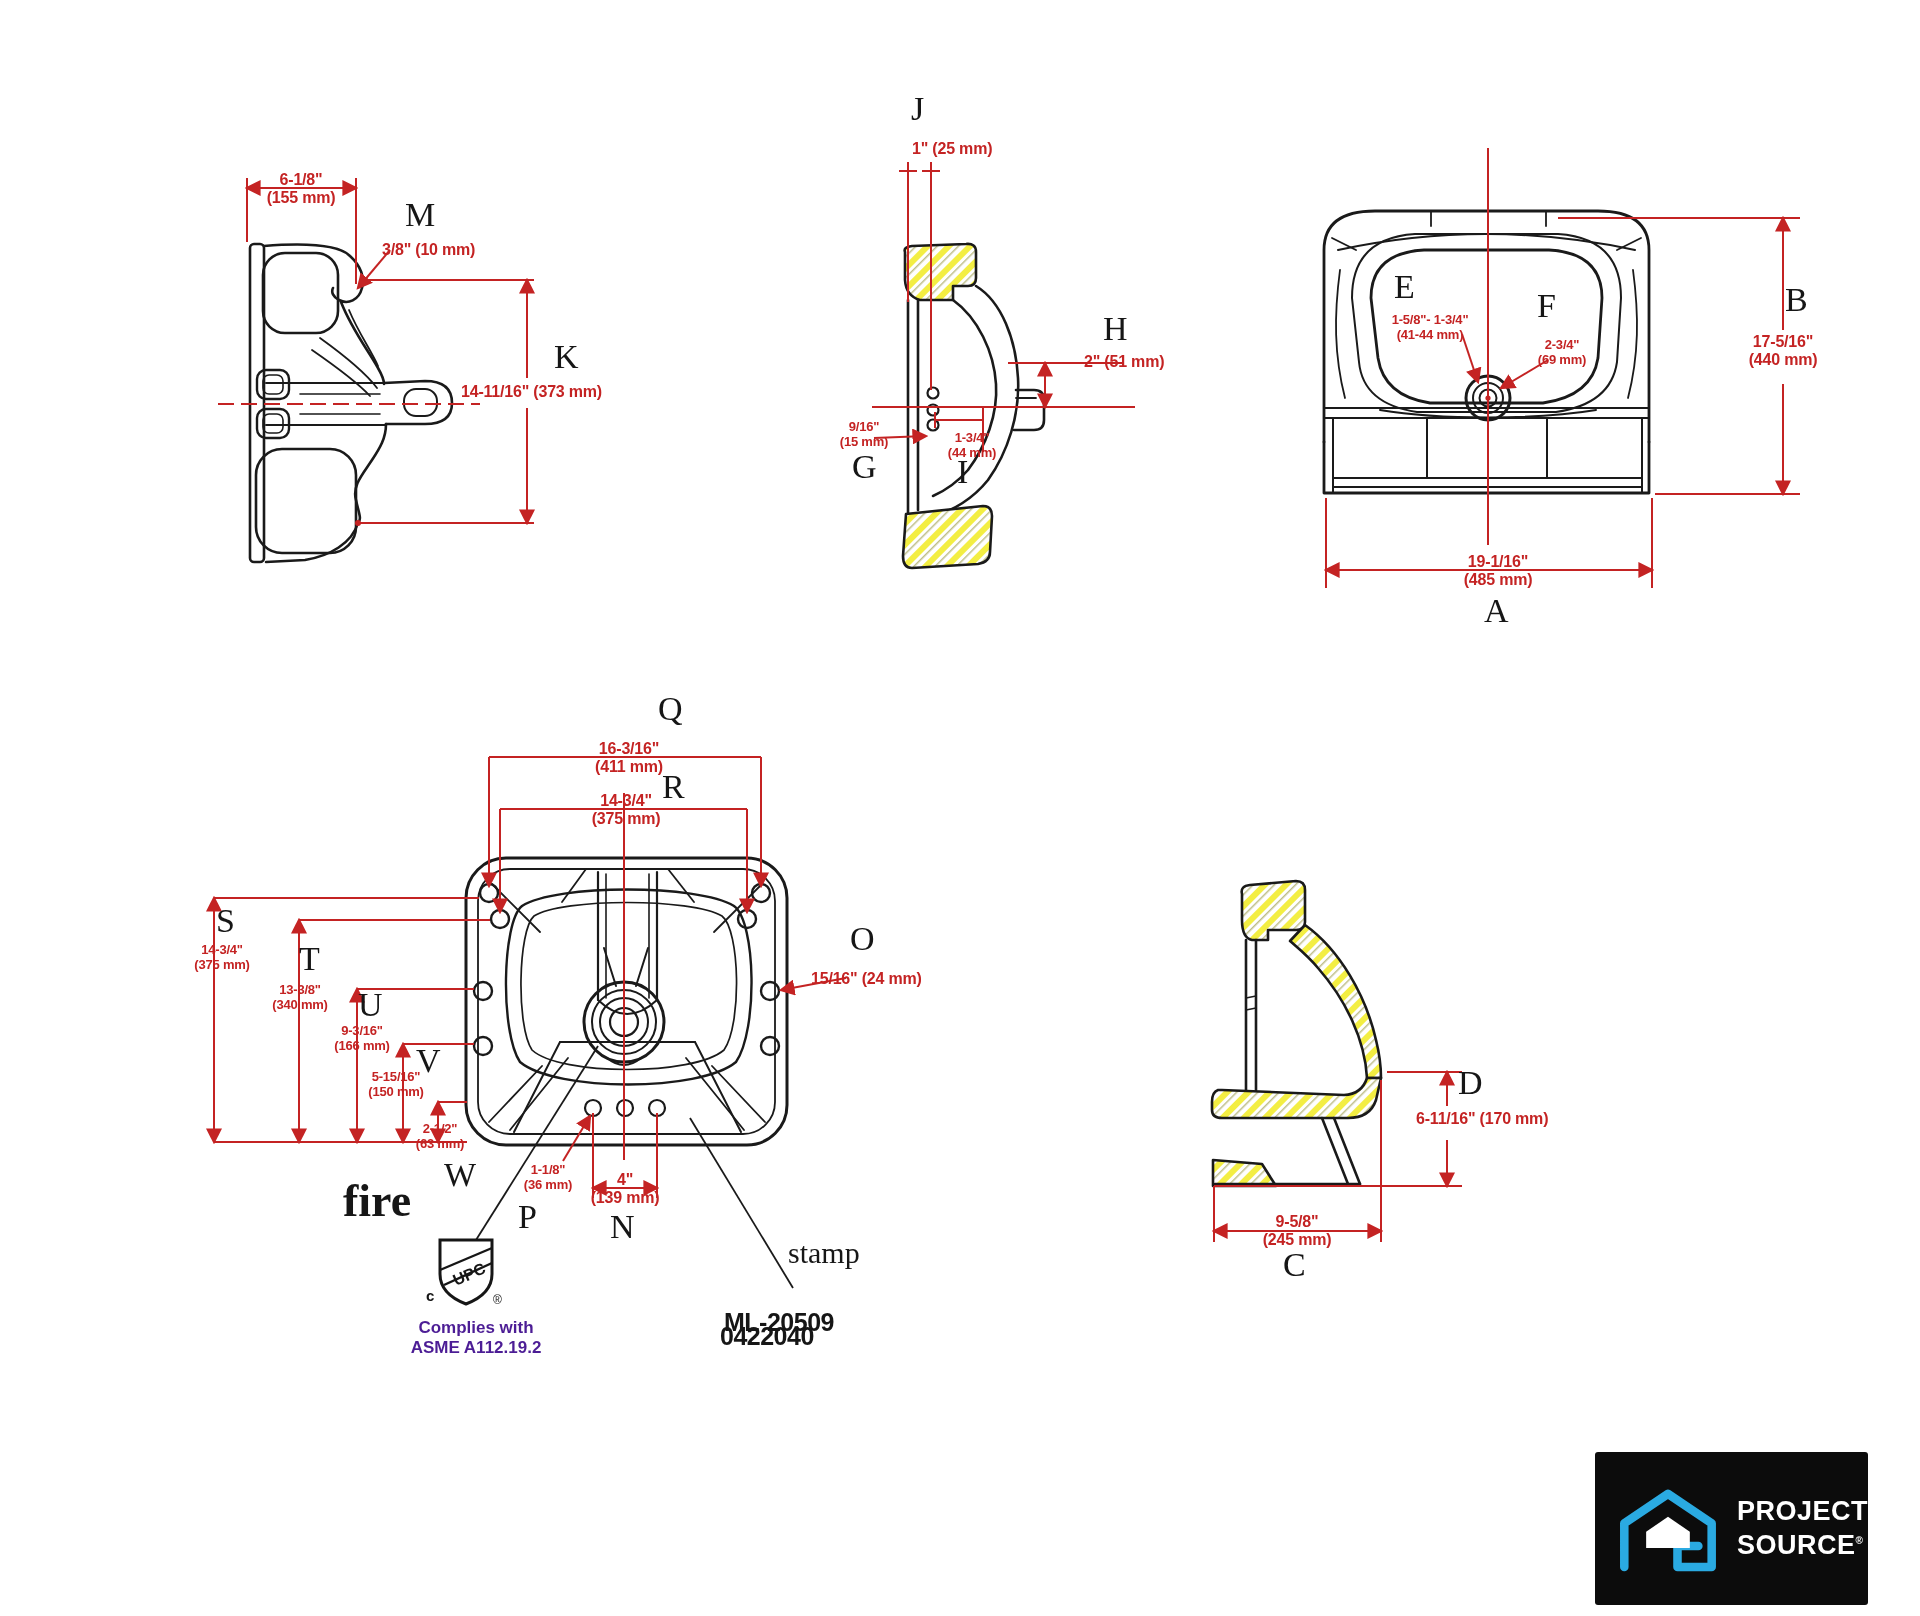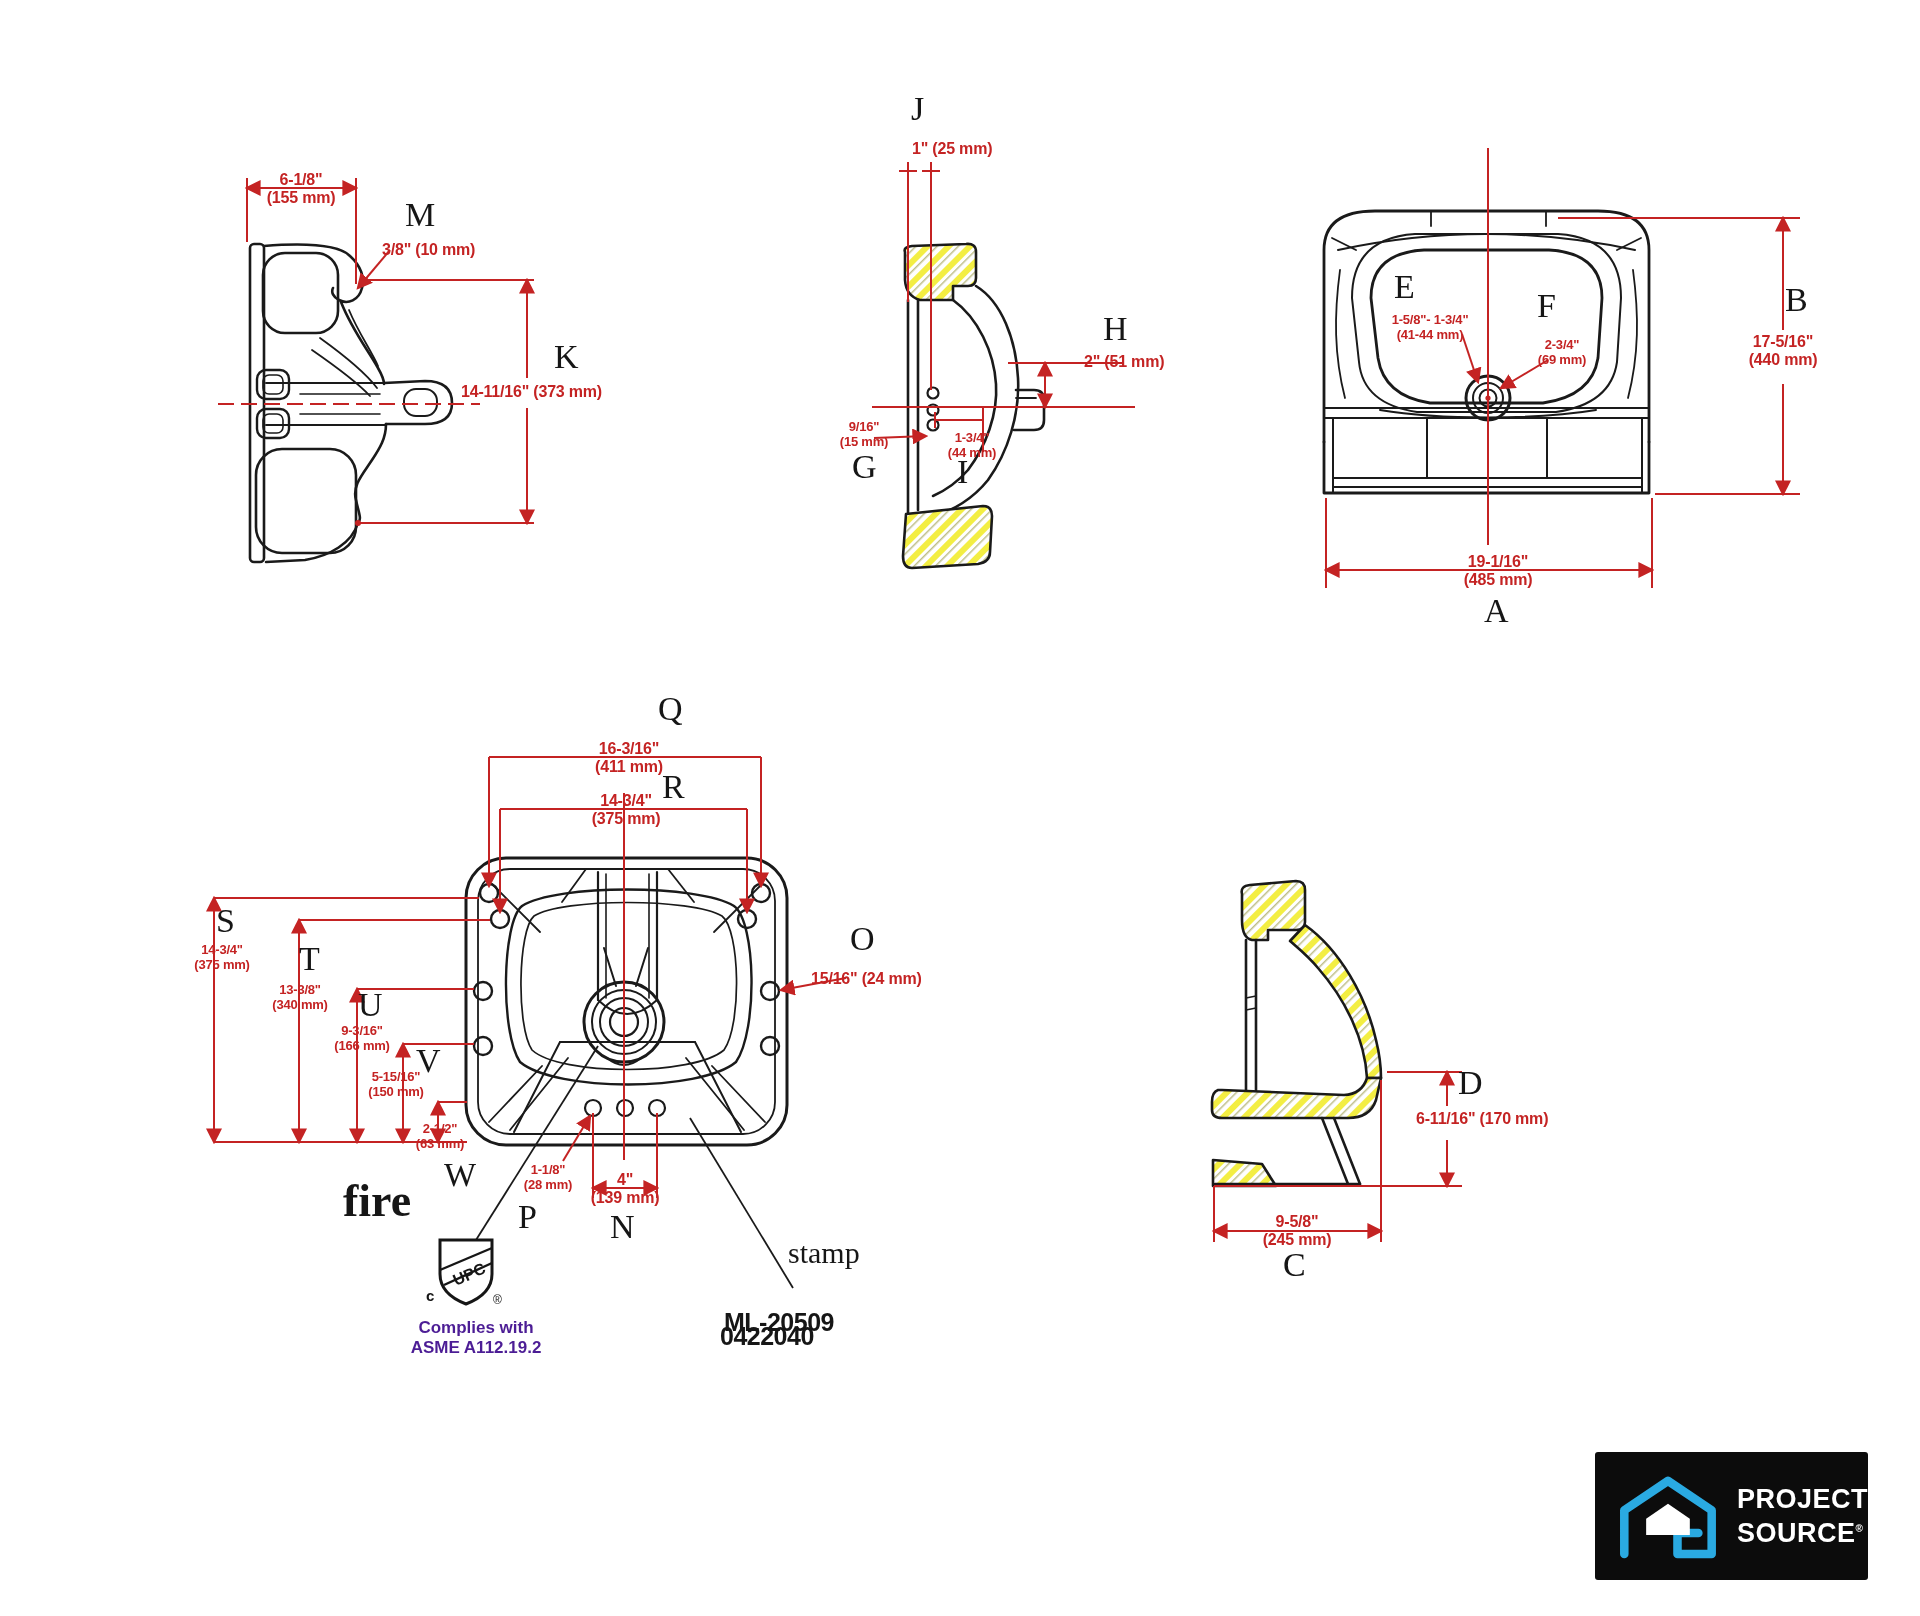--- a/index.html
+++ b/index.html
@@ -13,21 +13,21 @@
   .dim.sm{font-size:13px;line-height:15px;}
   .dim.two span{display:block;}
   .note{position:absolute;color:#161616;white-space:nowrap;}
   #fire{font-family:"Liberation Serif",serif;font-weight:700;font-size:46px;line-height:1;}
   #stamp{font-family:"Liberation Serif",serif;font-size:30px;line-height:1;}
   .code{font-family:"Liberation Sans",sans-serif;font-weight:700;font-size:25px;line-height:1;
         letter-spacing:-0.5px;}
   .compliance{position:absolute;color:#4c1d95;font-weight:700;font-size:17px;line-height:20px;
               text-align:center;}
   .compliance span{display:block;}
-  #logo{position:absolute;left:1595px;top:1452px;width:273px;height:128px;background:#0c0c0c;
+  #logo{position:absolute;left:1595px;top:1452px;width:273px;height:153px;background:#0c0c0c;
         display:flex;align-items:center;border-radius:3px;}
   #logo .house{margin-left:16px;}
   #logo .brand{color:#ffffff;font-weight:700;font-size:27px;line-height:29px;
                letter-spacing:0.5px;margin-left:12px;font-family:"Liberation Sans",sans-serif;}
   #logo .brand sup{font-size:10px;}
   #shield{position:absolute;left:424px;top:1232px;}
 </style>
 </head>
 <body>
 
@@ -319,21 +319,21 @@
   </div>
   <div class="dim two sm" style="left:404px;top:1121px;width:72px">
     <span>2-1/2"</span>
     <span>(63 mm)</span>
   </div>
   <div class="letter" style="left:444px;top:1158px">W</div>
   <div class="letter" style="left:850px;top:922px">O</div>
   <div class="dim" style="left:811px;top:970px">15/16" (24 mm)</div>
   <div class="dim two sm" style="left:512px;top:1162px;width:72px">
     <span>1-1/8"</span>
-    <span>(28 mm)</span>
+    <span>(36 mm)</span>
   </div>
   <div class="letter" style="left:518px;top:1200px">P</div>
   <div class="dim two" style="left:580px;top:1171px;width:90px">
     <span>4"</span>
     <span>(139 mm)</span>
   </div>
   <div class="letter" style="left:610px;top:1210px">N</div>
 
   <div class="letter" style="left:1458px;top:1066px">D</div>
   <div class="dim" style="left:1416px;top:1110px">6-11/16" (170 mm)</div>

